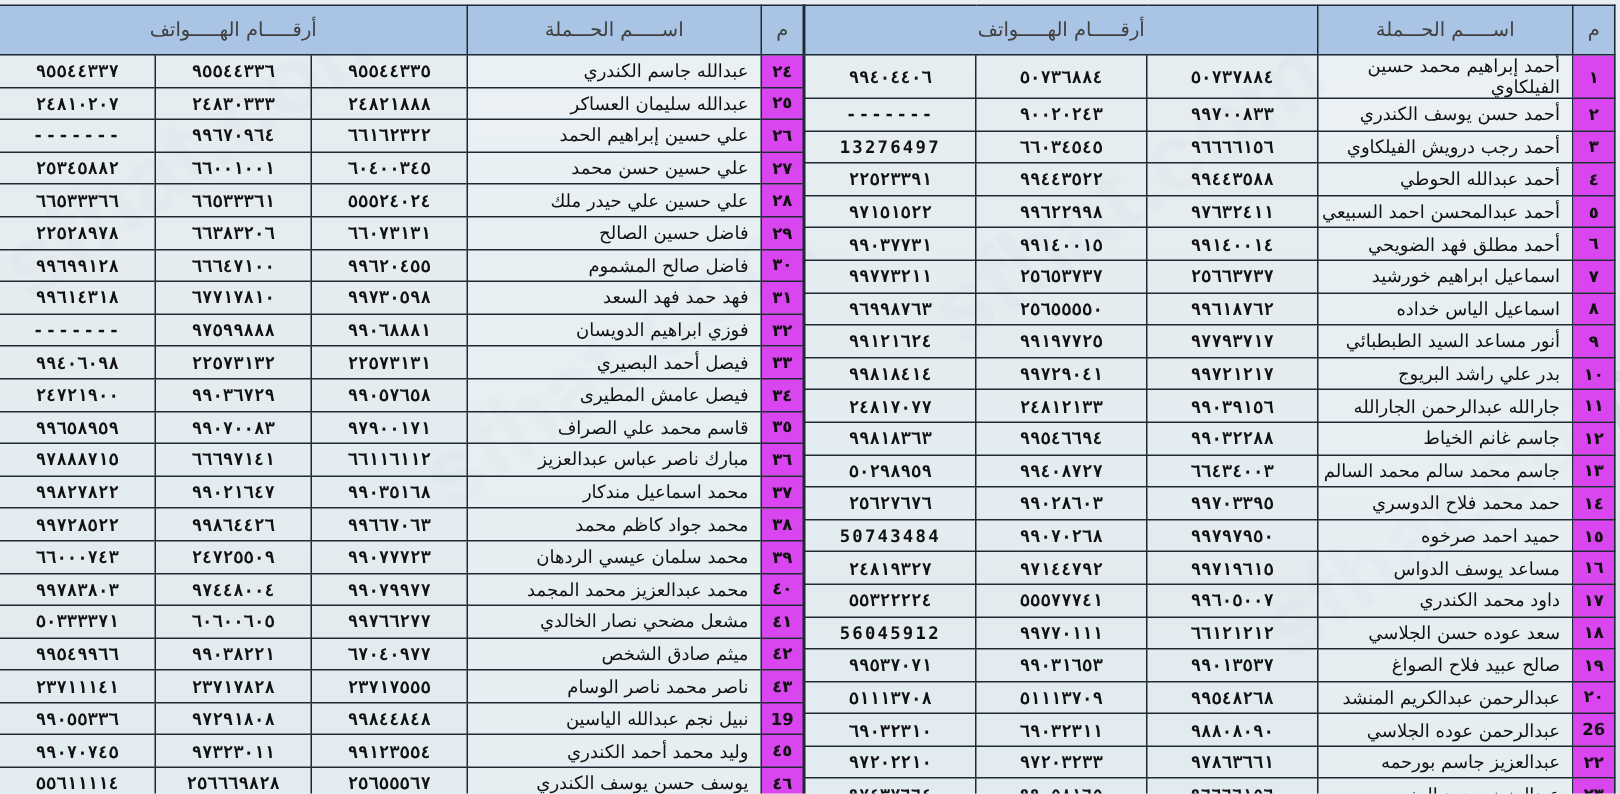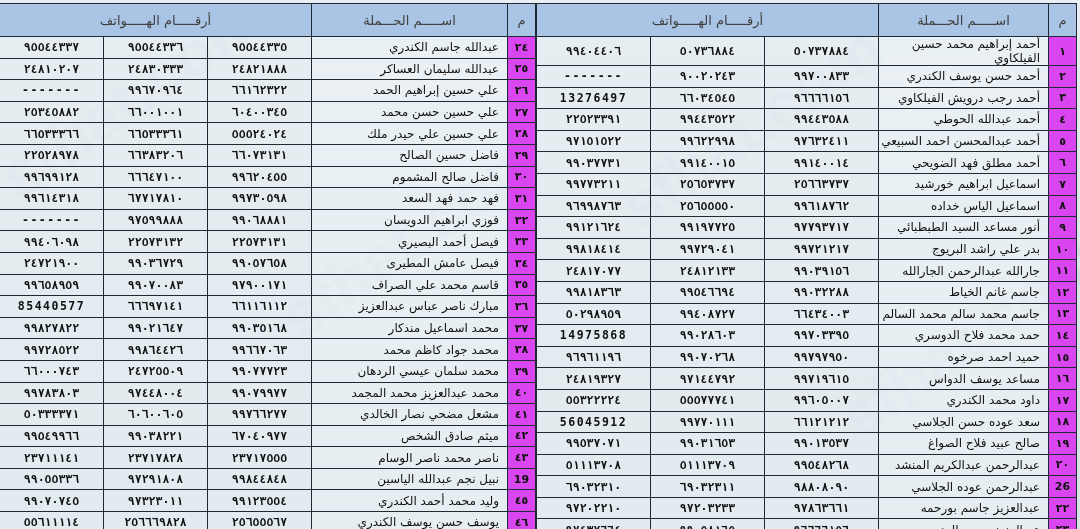--- a/index.html
+++ b/index.html
@@ -165,28 +165,28 @@
           <td class="name">جاسم محمد سالم محمد السالم</td>
           <td class="phone">٦٦٤٣٤٠٠٣</td>
           <td class="phone">٩٩٤٠٨٧٢٧</td>
           <td class="phone">٥٠٢٩٨٩٥٩</td>
         </tr>
         <tr>
           <td class="num">١٤</td>
           <td class="name">حمد محمد فلاح الدوسري</td>
           <td class="phone">٩٩٧٠٣٣٩٥</td>
           <td class="phone">٩٩٠٢٨٦٠٣</td>
-          <td class="phone">14975868</td>
+          <td class="phone">٢٥٦٢٧٦٧٦</td>
         </tr>
         <tr>
           <td class="num">١٥</td>
           <td class="name">حميد احمد صرخوه</td>
           <td class="phone">٩٩٧٩٧٩٥٠</td>
           <td class="phone">٩٩٠٧٠٢٦٨</td>
-          <td class="phone">٩٦٩٦١١٩٦</td>
+          <td class="phone">50743484</td>
         </tr>
         <tr>
           <td class="num">١٦</td>
           <td class="name">مساعد يوسف الدواس</td>
           <td class="phone">٩٩٧١٩٦١٥</td>
           <td class="phone">٩٧١٤٤٧٩٢</td>
           <td class="phone">٢٤٨١٩٣٢٧</td>
         </tr>
         <tr>
           <td class="num">١٧</td>
@@ -338,21 +338,21 @@
           <td class="name">قاسم محمد علي الصراف</td>
           <td class="phone">٩٧٩٠٠١٧١</td>
           <td class="phone">٩٩٠٧٠٠٨٣</td>
           <td class="phone">٩٩٦٥٨٩٥٩</td>
         </tr>
         <tr>
           <td class="num">٣٦</td>
           <td class="name">مبارك ناصر عباس عبدالعزيز</td>
           <td class="phone">٦٦١١٦١١٢</td>
           <td class="phone">٦٦٦٩٧١٤١</td>
-          <td class="phone">85440577</td>
+          <td class="phone">٩٧٨٨٨٧١٥</td>
         </tr>
         <tr>
           <td class="num">٣٧</td>
           <td class="name">محمد اسماعيل مندكار</td>
           <td class="phone">٩٩٠٣٥١٦٨</td>
           <td class="phone">٩٩٠٢١٦٤٧</td>
           <td class="phone">٩٩٨٢٧٨٢٢</td>
         </tr>
         <tr>
           <td class="num">٣٨</td>

